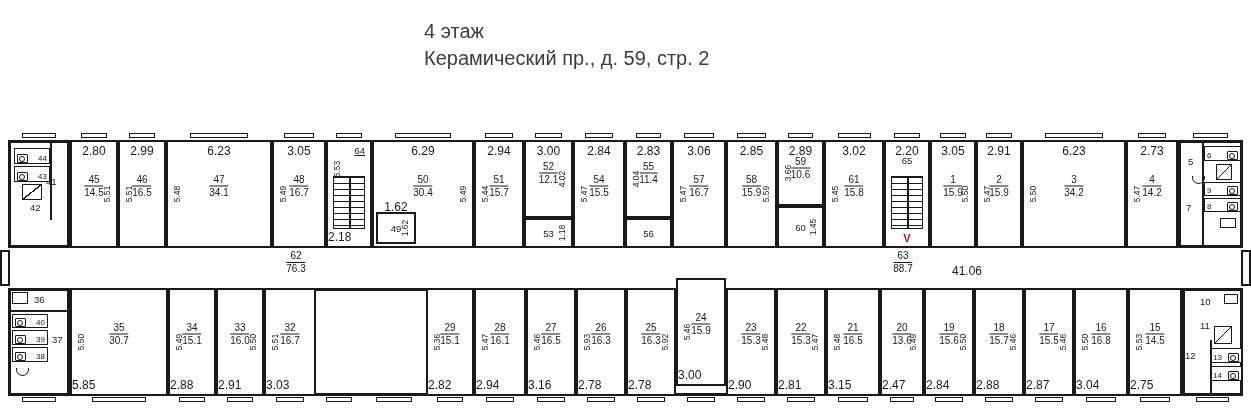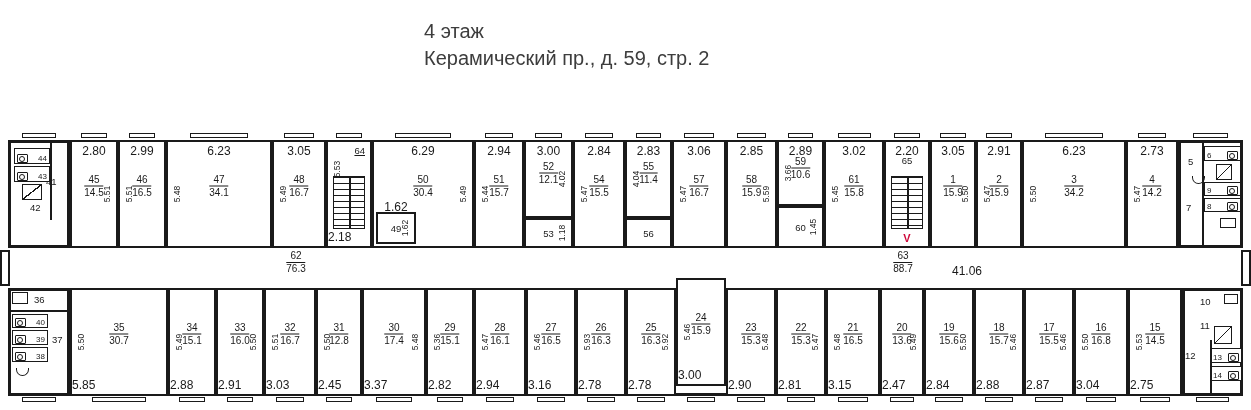--- a/index.html
+++ b/index.html
@@ -206,36 +206,20 @@
       <div class="dim wd-bottom">2.91</div>
       <div class="hd hd-r">5.50</div>
     </div>
     <div class="room" style="left: 264px; top: 288px; width: 52px; height: 108px;">
       <div class="frac">
         <div class="num">32</div>
         <div class="area">16.7</div>
       </div>
       <div class="dim wd-bottom">3.03</div>
       <div class="hd hd-l">5.51</div>
-    </div>
-    <div class="room" style="left: 316px; top: 288px; width: 46px; height: 108px;">
-      <div class="frac">
-        <div class="num">31</div>
-        <div class="area">12.8</div>
-      </div>
-      <div class="dim wd-bottom">2.45</div>
-      <div class="hd hd-l">5.50</div>
-    </div>
-    <div class="room" style="left: 362px; top: 288px; width: 64px; height: 108px;">
-      <div class="frac">
-        <div class="num">30</div>
-        <div class="area">17.4</div>
-      </div>
-      <div class="dim wd-bottom">3.37</div>
-      <div class="hd hd-r">5.48</div>
     </div>
     <div class="room" style="left: 426px; top: 288px; width: 48px; height: 108px;">
       <div class="frac">
         <div class="num">29</div>
         <div class="area">15.1</div>
       </div>
       <div class="dim wd-bottom">2.82</div>
       <div class="hd hd-l">5.36</div>
     </div>
     <div class="room" style="left: 474px; top: 288px; width: 52px; height: 108px;">

